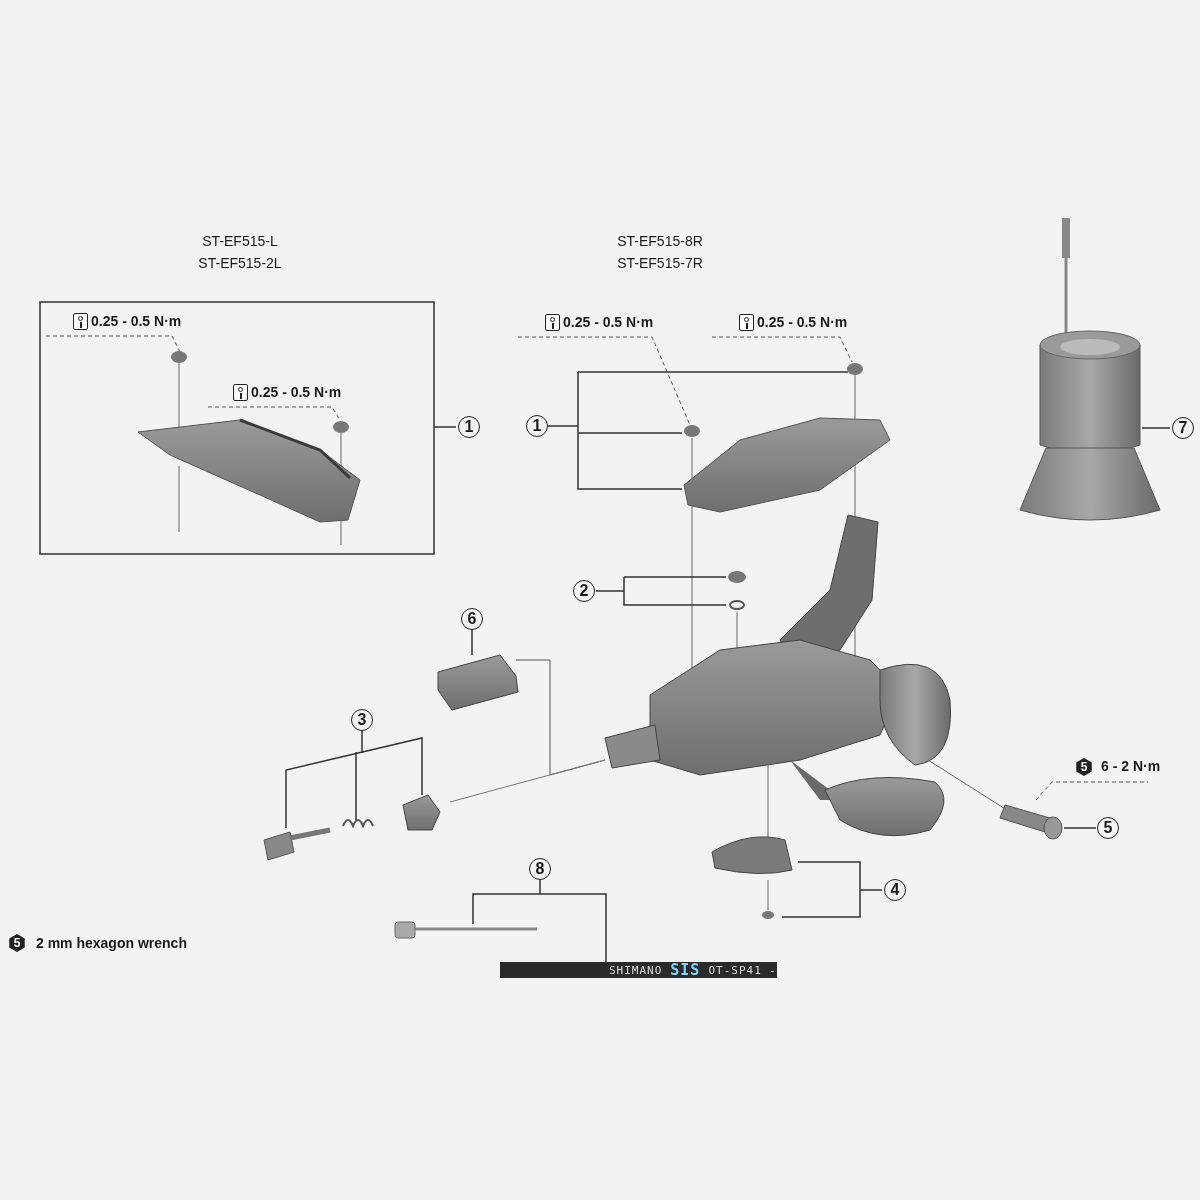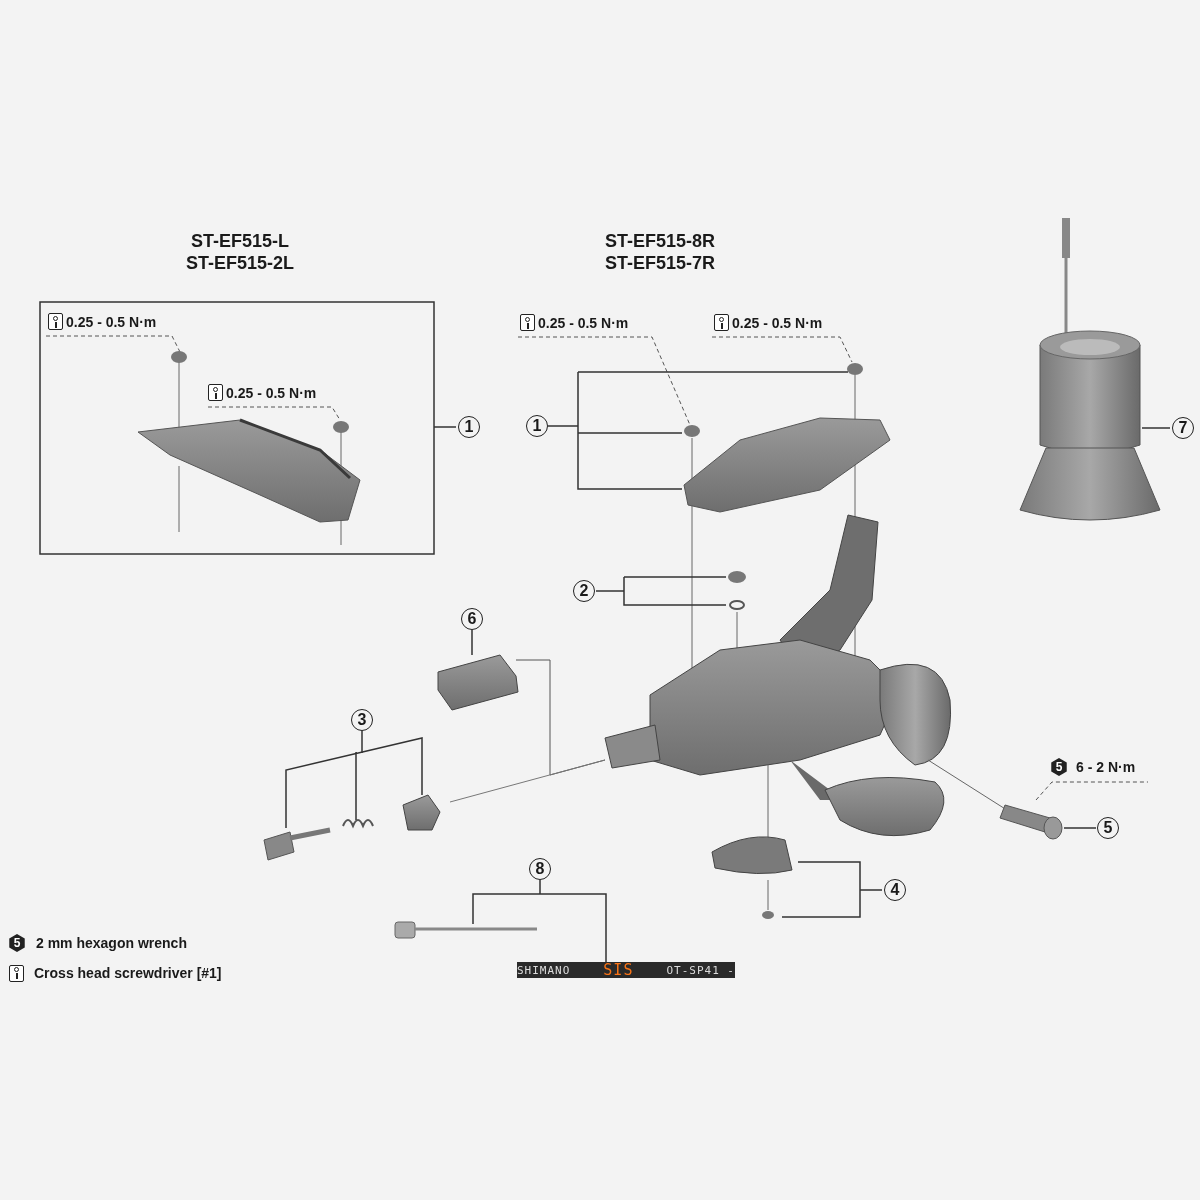--- a/index.html
+++ b/index.html
@@ -1,33 +1,33 @@
 <!DOCTYPE html>
 <html><head>
 <meta charset="utf-8">
 <style>
   html, body { margin:0; padding:0; }
   body { width:1200px; height:1200px; background:#f3f3f3; position:relative; overflow:hidden;
          font-family:"Liberation Sans", "DejaVu Sans", sans-serif; color:#1a1a1a; }
-  .title { position:absolute; font-weight:bold; font-size:18px; text-align:center; line-height:22px; }
-  .torque { position:absolute; font-weight:bold; font-size:14px; display:flex; align-items:center; gap:3px; }
+  .title { position:absolute; font-weight:normal; font-size:14px; text-align:center; line-height:22px; }
+  .torque { position:absolute; font-weight:bold; font-size:14px; display:flex; align-items:flex-start; gap:3px;margin-left:25px; }
   .sd-icon { width:15px; height:17px; border:1.5px solid #222; border-radius:2px; display:inline-flex;
              flex-direction:column; align-items:center; justify-content:center; box-sizing:border-box; background:#fff; }
   .sd-icon .dot { width:5px; height:5px; border:1.3px solid #222; border-radius:50%; box-sizing:border-box; margin-bottom:1px; }
   .sd-icon .stem { width:2px; height:6px; background:#222; }
   .hex-icon { width:18px; height:18px; background:#222; color:#fff; font-size:12px; font-weight:bold;
               display:inline-flex; align-items:center; justify-content:center;
               clip-path:polygon(50% 0,93% 25%,93% 75%,50% 100%,7% 75%,7% 25%); }
   .callout { position:absolute; width:22px; height:22px; border:1.6px solid #222; border-radius:50%;
              background:#f3f3f3; font-size:16px; font-weight:bold; display:flex; align-items:center; justify-content:center; box-sizing:border-box; }
   .legend { position:absolute; left:8px; top:928px; font-size:14px; font-weight:bold; }
   .legend-row { display:flex; align-items:center; gap:10px; height:30px; }
-  .cable-label { position:absolute; left:517px; top:962px; width:218px; height:16px; background:#2a2a2a; color:#ddd;
-                 font-size:11px; letter-spacing:1px; display:flex; align-items:center; justify-content:space-between; gap:8px; font-family:"DejaVu Sans Mono", monospace; }
-  .cable-label .big { font-size:15px; font-weight:normal; color:#f97316; }
+  .cable-label { position:absolute; left:500px; top:962px; width:277px; height:16px; background:#2a2a2a; color:#ddd;
+                 font-size:11px; letter-spacing:1px; display:flex; align-items:center; justify-content:flex-end; gap:8px; font-family:"DejaVu Sans Mono", monospace; }
+  .cable-label .big { font-size:15px; font-weight:bold; color:#7dd3fc; }
   svg.art { position:absolute; left:0; top:0; }
 </style>
 </head>
 <body>
 
 <svg class="art" width="1200" height="1200">
   <defs>
     <linearGradient id="g1" x1="0" y1="0" x2="0" y2="1">
       <stop offset="0" stop-color="#9a9a9a"></stop>
         <stop offset="1" stop-color="#6e6e6e"></stop>
@@ -189,20 +189,13 @@
   <span>SHIMANO</span>
   <span class="big">SIS</span>
   <span>OT-SP41 -</span>
 </div>
 
 <div class="legend">
   <div class="legend-row">
     <span class="hex-icon">5</span>
     <span>2 mm hexagon wrench</span>
   </div>
-  <div class="legend-row">
-    <span class="sd-icon" style="margin-left:1px">
-        <span class="dot"></span>
-        <span class="stem"></span>
-      </span>
-    <span>Cross head screwdriver [#1]</span>
-  </div>
 </div>
 
 </body></html>

